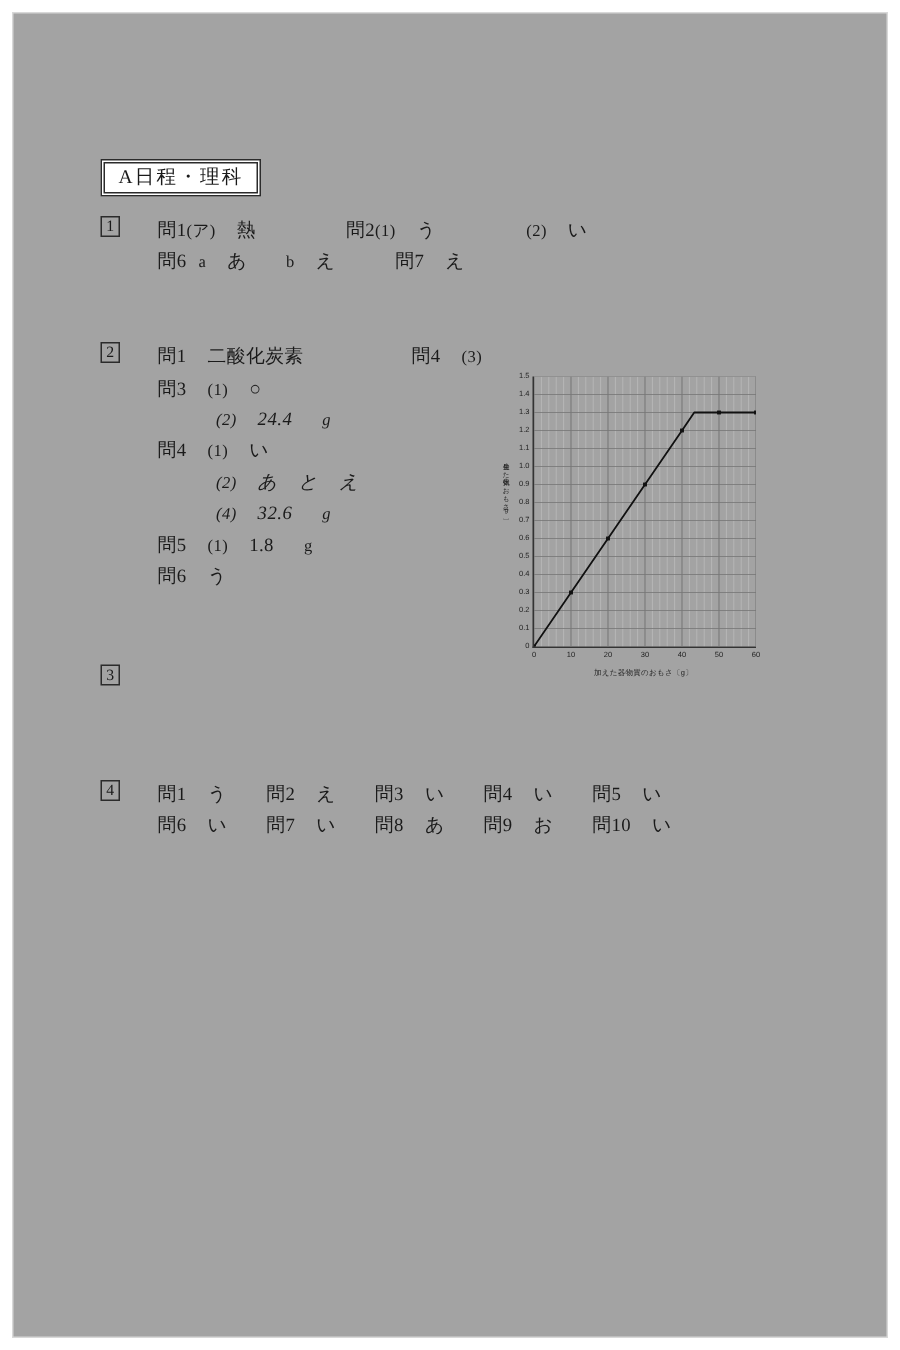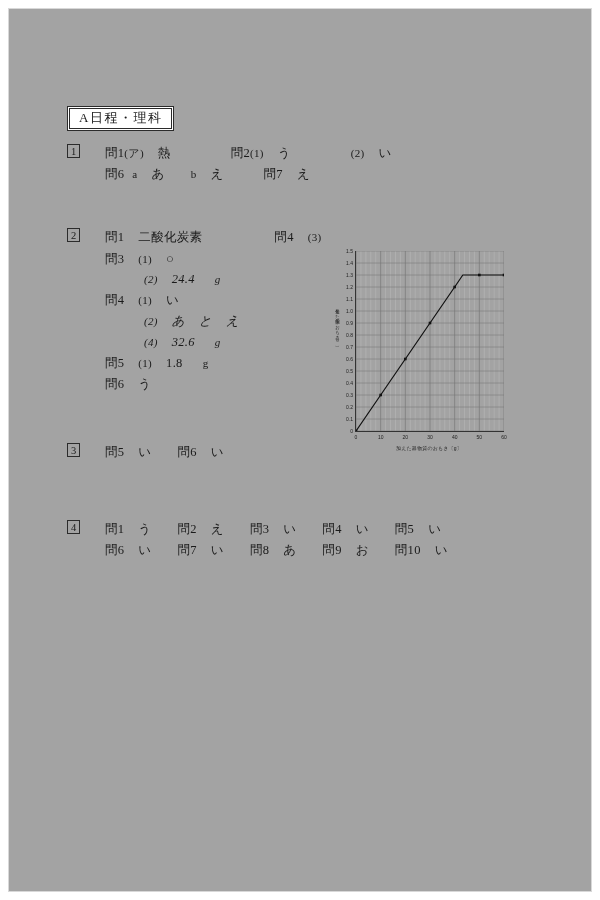--- a/index.html
+++ b/index.html
@@ -299,23 +299,20 @@
         <div class="xtick-label" style="left: 98.6667px;">40</div>
         <div class="xtick-label" style="left: 123.333px;">50</div>
         <div class="xtick-label" style="left: 148px;">60</div>
       </div>
     <div id="x-axis-title">加えた器物質のおもさ〔g〕</div>
   </div>
 
   <div class="section" id="section-3">
     <div class="sec-num">3</div>
     <div class="sec-body">
-      <div class="ans-line">
-        <span class="seg">問5</span><span class="sp-s"></span><span class="seg">い</span><span class="sp-m"></span><span class="seg">問6</span><span class="sp-s"></span><span class="seg">い</span>
-      </div>
     </div>
   </div>
 
   <div class="section" id="section-4">
     <div class="sec-num">4</div>
     <div class="sec-body">
       <div class="ans-line">
         <span class="seg">問1</span><span class="sp-s"></span><span class="seg">う</span><span class="sp-m"></span><span class="seg">問2</span><span class="sp-s"></span><span class="seg">え</span><span class="sp-m"></span><span class="seg">問3</span><span class="sp-s"></span><span class="seg">い</span><span class="sp-m"></span><span class="seg">問4</span><span class="sp-s"></span><span class="seg">い</span><span class="sp-m"></span><span class="seg">問5</span><span class="sp-s"></span><span class="seg">い</span>
       </div>
       <div class="ans-line">

